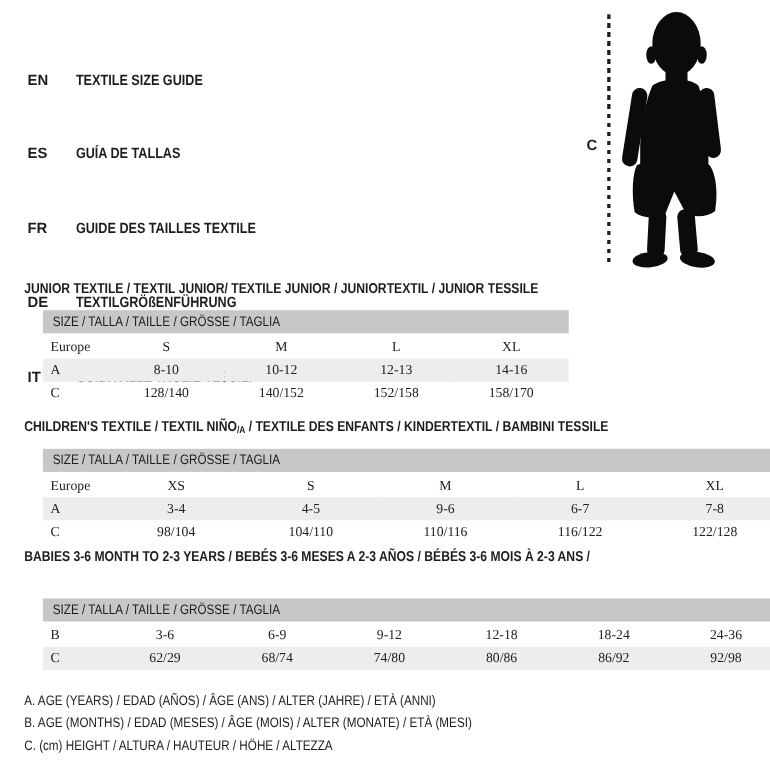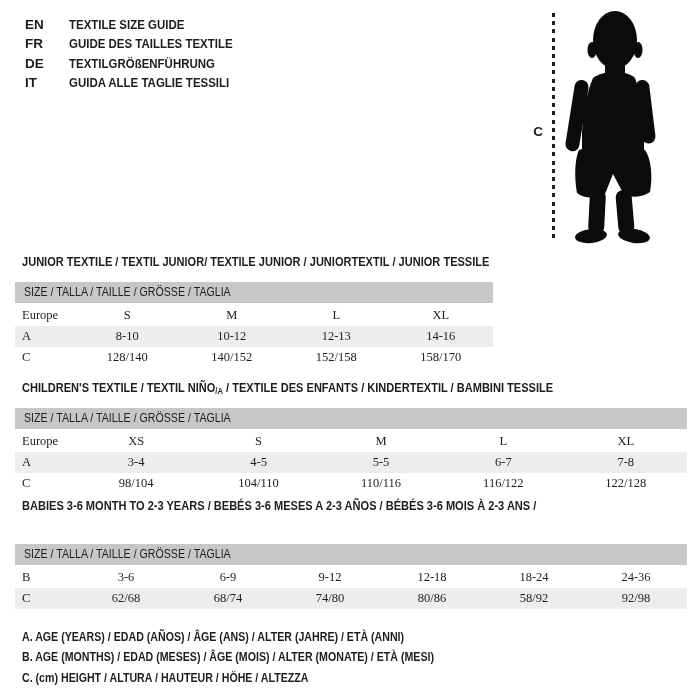--- a/index.html
+++ b/index.html
@@ -7,64 +7,67 @@
   }
   html,body{margin:0;padding:0;background:#fff;}
   .canvas{
     position:relative; width:700px; height:700px; background:var(--bg);
     font-family:"Liberation Sans", sans-serif; color:var(--ink); overflow:hidden;
   }
   .cond{display:inline-block; transform:scaleX(0.85); transform-origin:0 50%; white-space:nowrap;}
 
   
   .langs{position:absolute; left:25px; top:15px;}
-  .lrow{line-height:19.4px; font-size:13.5px; font-weight:700; white-space:nowrap;}
+  .lrow{line-height:19.4px; font-size:13.5px; font-weight:700; white-space:nowrap;margin-top:48px;}
   .lcode{display:inline-block; width:44px;}
 
   
   .dashline{
     position:absolute; left:552px; top:13px; width:2.6px; height:228px;
     background-image:repeating-linear-gradient(to bottom, var(--ink) 0 4px, transparent 4px 8.2px);
   }
   .figlabel{position:absolute; left:530px; top:124px; width:16px; text-align:center;
     font-size:13.5px; font-weight:700;}
   .silhouette{position:absolute; left:550px; top:6px; width:130px; height:240px;}
 
   
   .h{position:absolute; font-size:13px; font-weight:700; line-height:20px; white-space:nowrap;}
   .h1{left:22px; top:252px;}
   .h2{left:22px; top:378px;}
   .h3{left:22px; top:496px;}
   .sub{font-size:9px; vertical-align:-2px;}
 
   
-  .tbl{position:absolute;}
+  .tbl{position:absolute;margin-left:24px;}
   .t1{left:15px; top:282px; width:478px;}
   .t2{left:15px; top:408px; width:672px;}
   .t3{left:15px; top:544px; width:672px;}
   .tbl-hd{height:21px; line-height:21px; background:var(--bar); padding-left:9px;
     font-size:12.5px; margin-bottom:2px;}
   table{border-collapse:collapse; table-layout:fixed; width:100%;}
   col.c-label{width:60px;}
   td{height:21px; font-size:12.5px; text-align:center; padding:0; line-height:21px;font-family:Liberation Serif, serif;}
   td.lbl{text-align:left; padding-left:7px;}
   tr.shaded td{background:var(--shade);}
 
   
   .legend{position:absolute; left:22px; top:627px;}
-  .legend div{font-size:12.5px; font-weight:700; line-height:20.3px; white-space:nowrap;}
+  .legend div{font-size:12.5px; font-weight:400; line-height:20.3px; white-space:nowrap;}
 </style>
 </head>
 <body>
 
 <div class="canvas">
 
   <div class="langs">
     <div class="lrow">
       <span class="lcode">EN</span><span class="cond">TEXTILE SIZE GUIDE</span>
+    </div>
+    <div class="lrow">
+      <span class="lcode">ES</span><span class="cond">GUÍA DE TALLAS</span>
     </div>
     <div class="lrow">
       <span class="lcode">FR</span><span class="cond">GUIDE DES TAILLES TEXTILE</span>
     </div>
     <div class="lrow">
       <span class="lcode">DE</span><span class="cond">TEXTILGRÖßENFÜHRUNG</span>
     </div>
     <div class="lrow">
       <span class="lcode">IT</span><span class="cond">GUIDA ALLE TAGLIE TESSILI</span>
     </div>
@@ -152,21 +155,21 @@
         <td>XS</td>
         <td>S</td>
         <td>M</td>
         <td>L</td>
         <td>XL</td>
       </tr>
       <tr class="shaded">
         <td class="lbl">A</td>
         <td>3-4</td>
         <td>4-5</td>
-        <td>5-5</td>
+        <td>9-6</td>
         <td>6-7</td>
         <td>7-8</td>
       </tr>
       <tr>
         <td class="lbl">C</td>
         <td>98/104</td>
         <td>104/110</td>
         <td>110/116</td>
         <td>116/122</td>
         <td>122/128</td>
@@ -197,25 +200,25 @@
         <td class="lbl">B</td>
         <td>3-6</td>
         <td>6-9</td>
         <td>9-12</td>
         <td>12-18</td>
         <td>18-24</td>
         <td>24-36</td>
       </tr>
       <tr class="shaded">
         <td class="lbl">C</td>
-        <td>62/68</td>
+        <td>62/29</td>
         <td>68/74</td>
         <td>74/80</td>
         <td>80/86</td>
-        <td>58/92</td>
+        <td>86/92</td>
         <td>92/98</td>
       </tr>
       </tbody>
     </table>
   </div>
 
   <div class="legend">
     <div><span class="cond">A. AGE (YEARS) / EDAD (AÑOS) / ÂGE (ANS) / ALTER (JAHRE) / ETÀ (ANNI)</span></div>
     <div><span class="cond">B. AGE (MONTHS) / EDAD (MESES) / ÂGE (MOIS) / ALTER (MONATE) / ETÀ (MESI)</span></div>
     <div><span class="cond">C. (cm) HEIGHT / ALTURA / HAUTEUR / HÖHE / ALTEZZA</span></div>

